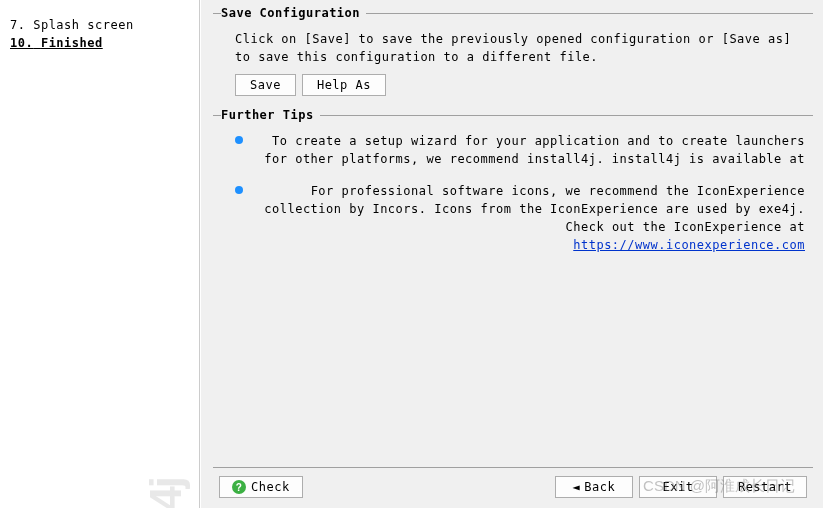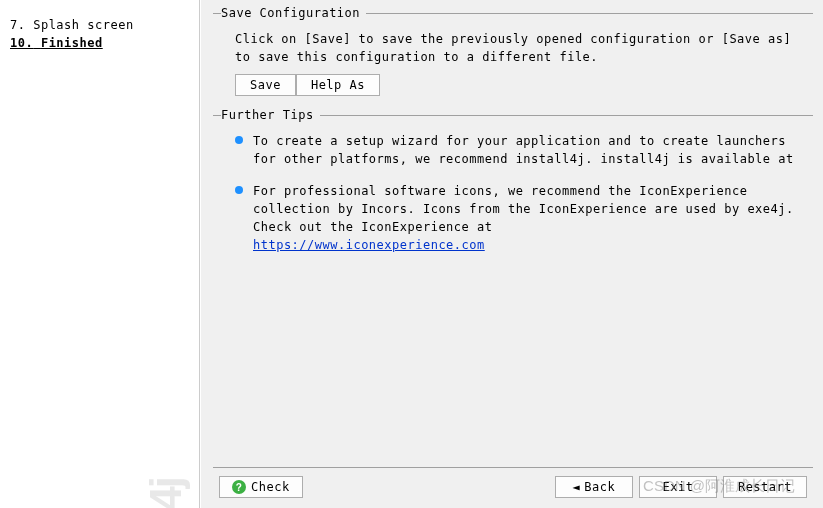--- a/index.html
+++ b/index.html
@@ -62,45 +62,48 @@
     fieldset {
       border: none;
       border-top: 1px solid #a0a0a0;
       margin-top: 6px;
       padding: 10px 8px 6px 12px;
     }
     legend {
       padding: 0 6px 0 0;
       color: #000;
       margin-left: -4px;
+      font-weight: bold;
     }
     .desc {
       color: #000;
       line-height: 1.5;
       margin-bottom: 8px;
       padding-left: 10px;
     }
     .btn-row {
       padding-left: 10px;
       display: flex;
+      gap: 6px;
     }
     button {
       font-family: inherit;
       font-size: 12px;
       padding: 3px 14px;
       border: 1px solid #adadad;
       background: #fdfdfd;
       cursor: pointer;
       letter-spacing: 0.5px;
     }
     .tip-item {
       display: flex;
       gap: 10px;
       margin-bottom: 14px;
       padding-left: 10px;
+      text-align: right;
     }
     .bullet {
       width: 8px;
       height: 8px;
       border-radius: 50%;
       background: #1e90ff;
       flex-shrink: 0;
       margin-top: 4px;
     }
     .tip-text {

